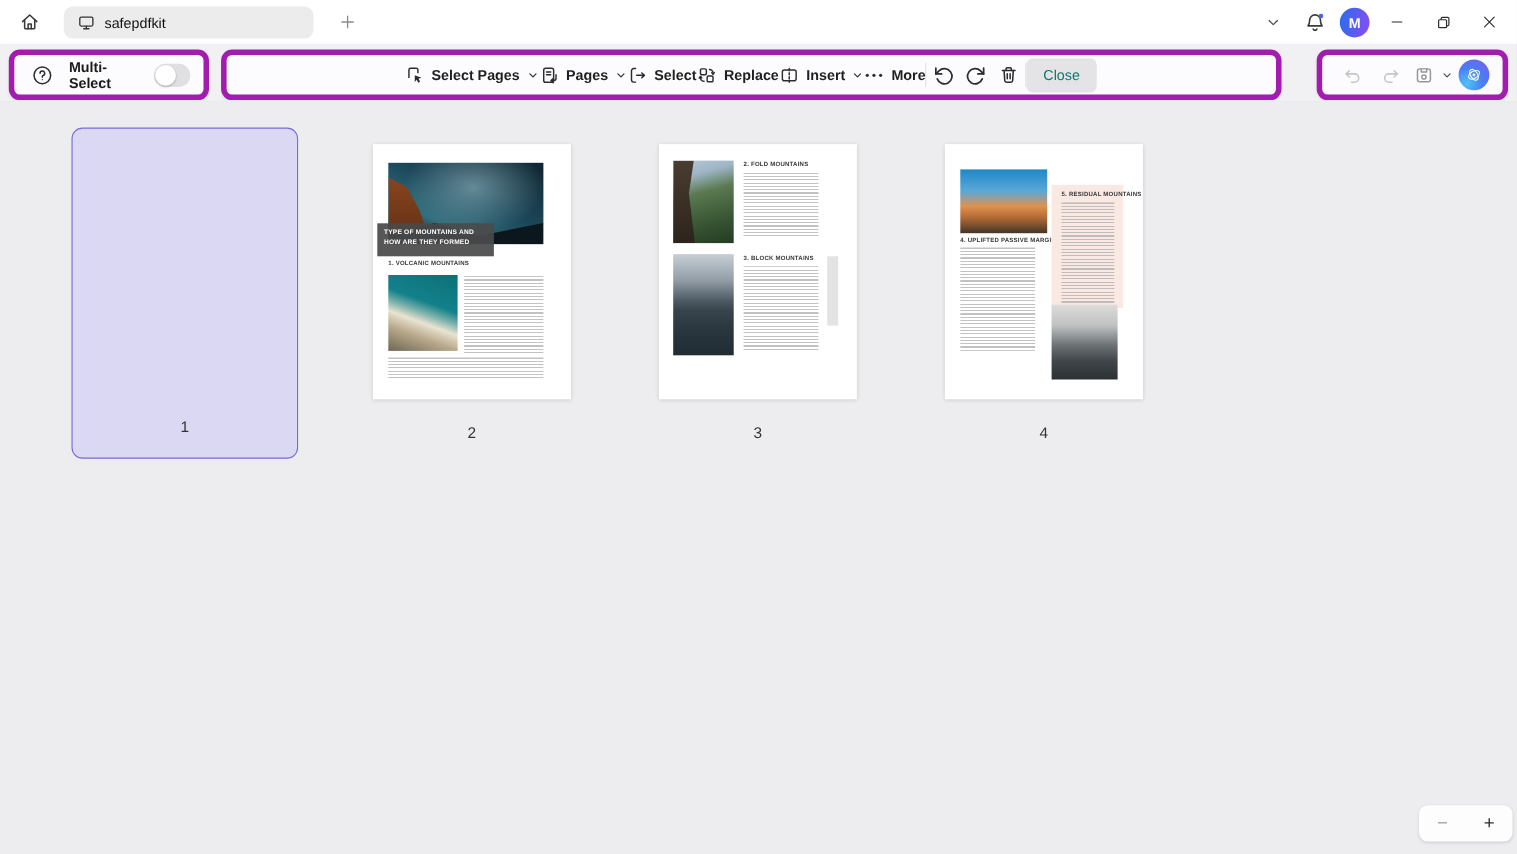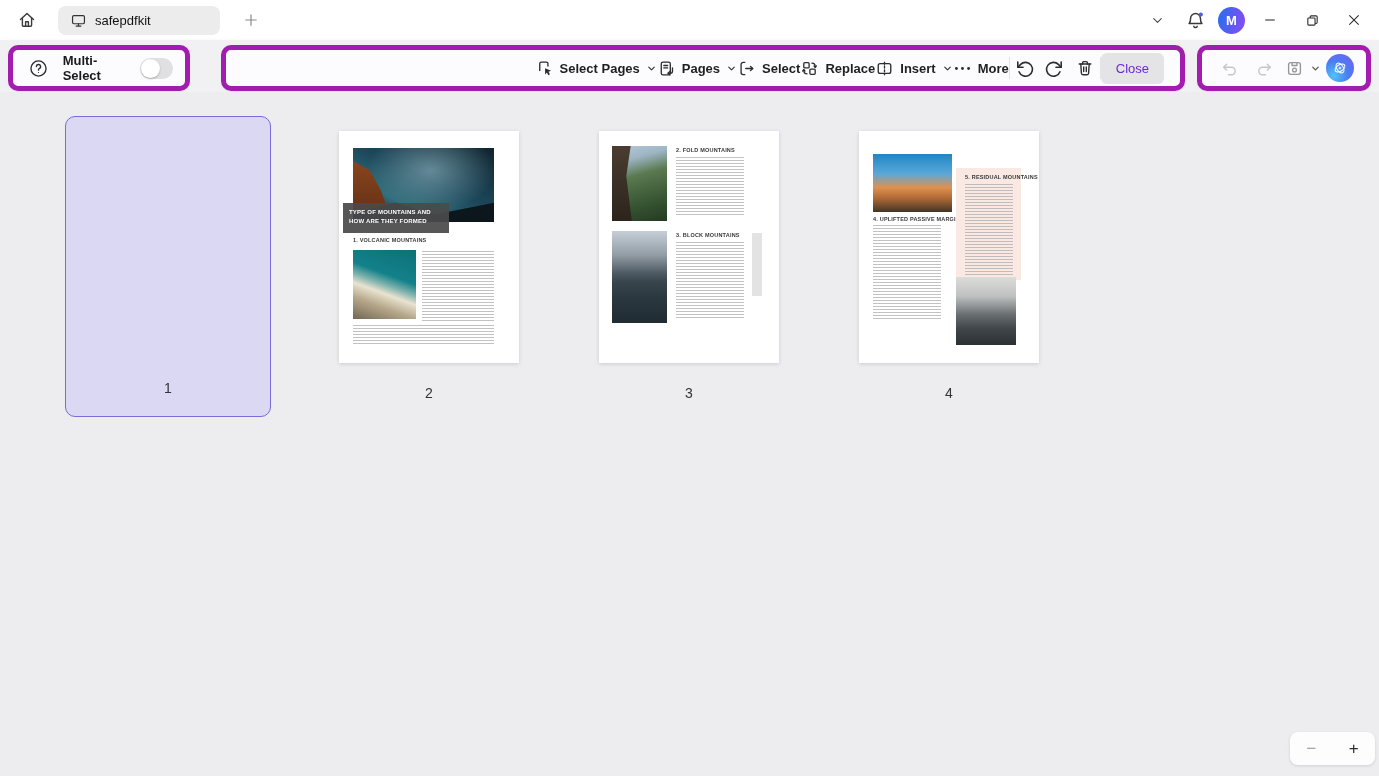--- a/index.html
+++ b/index.html
@@ -4,43 +4,43 @@
 <style>
   * { margin:0; padding:0; box-sizing:border-box; }
   html,body { width:1379px; height:776px; }
   body { font-family:"Liberation Sans", sans-serif; background:#edecee; overflow:hidden; }
   .stage { position:relative; width:1379px; height:776px; }
 
   
   .titlebar { position:absolute; top:0; left:0; width:100%; height:40px; background:#ffffff; display:flex; align-items:center; }
   .tb-left { display:flex; align-items:center; gap:16px; padding-left:12px; }
   .icon-btn { display:flex; align-items:center; justify-content:center; width:30px; height:30px; border-radius:6px; cursor:pointer; background:transparent; border:none; }
-  .tab { display:flex; align-items:center; gap:8px; background:#ececec; border-radius:8px; height:29px; width:162px; padding:12px 12px; }
+  .tab { display:flex; align-items:center; gap:8px; background:#ececec; border-radius:8px; height:29px; width:227px; padding:12px 12px; }
   .tab-title { font-size:13px; color:#111; }
   .tb-right { position:absolute; right:0; top:0; height:40px; display:flex; align-items:center; gap:8px; padding-right:8px; }
   .avatar { width:27px; height:27px; border-radius:50%; background:linear-gradient(100deg,#2f6bf0 10%,#6e55f2 70%,#8a4df0 100%); color:#fff; font-size:13px; font-weight:700; display:flex; align-items:center; justify-content:center; }
   .win-btn { width:34px; height:34px; display:flex; align-items:center; justify-content:center; border:none; background:transparent; cursor:pointer; }
 
   
   .toolbar { position:absolute; top:40px; left:0; width:100%; height:52px; background:#f1f0f2; box-shadow:0 1px 4px rgba(0,0,0,.07); }
   .tb-group { position:absolute; top:5px; height:46px; background:#fcfbfd; border:5px solid #a21caf; border-radius:10px; box-shadow:0 1px 2px rgba(0,0,0,.05); display:flex; align-items:center; }
   .group-left { left:8px; width:182px; padding:0 12px; gap:10px; }
-  .group-main { left:221px; width:964px; padding:0 16px 0 14px; justify-content:flex-end; }
+  .group-main { left:201px; width:964px; padding:0 16px 0 14px; justify-content:center; }
   .group-right { left:1197px; width:174px; padding:0 12px; justify-content:space-between; }
   .tool-btn { display:flex; align-items:center; gap:6px; background:transparent; border:none; cursor:pointer; font-family:inherit; }
   .tool-label { font-size:13px; font-weight:600; color:#1f1f1f; white-space:nowrap; }
   .multi-label { font-size:13px; font-weight:700; color:#1a1a1a; }
   .toggle { width:36px; height:21px; border-radius:11px; background:#e0dfe1; position:relative; border:none; cursor:pointer; }
   .toggle .knob { position:absolute; left:1px; top:1px; width:19px; height:19px; border-radius:50%; background:#fff; box-shadow:0 1px 2px rgba(0,0,0,.25); }
   .sep { width:1px; height:22px; background:#e3e2e4; }
   .ai-btn-wrap { position:relative; }
   .ai-btn { display:flex; align-items:center; gap:8px; background:#dcd9f5; border:none; border-radius:8px; height:36px; padding:0 13px; cursor:pointer; }
   .ai-btn .tool-label { font-weight:700; color:#19192b; }
   .ai-highlight { position:absolute; inset:-9px; border:4px solid #9e6ed9; border-radius:10px; pointer-events:none; }
-  .close-btn { background:#e4e3e5; border:none; border-radius:6px; height:31px; padding:0 15px; font-size:13px; color:#6d28d9; cursor:pointer; font-family:inherit; }
+  .close-btn { background:#e4e3e5; border:none; border-radius:6px; height:31px; padding:0 15px; font-size:13px; color:#0f766e; cursor:pointer; font-family:inherit; }
   .ai-circle { width:28px; height:28px; border-radius:50%; border:none; cursor:pointer; background:radial-gradient(circle at 28% 78%, #4fc3f7 0%, #4a7df3 48%, #7a5cf0 100%); display:flex; align-items:center; justify-content:center; }
 
   
   .canvas { position:absolute; top:92px; left:0; width:100%; height:684px; background:#edecee; }
   .sel-wrap { position:absolute; left:65px; top:24px; width:206px; height:301px; background:#dbd8f4; border:1.5px solid #7a6bd6; border-radius:10px; cursor:pointer; }
   .page { position:absolute; width:180px; height:232px; background:#fff; box-shadow:0 1px 4px rgba(0,0,0,.14); overflow:hidden; }
   .page-abs { position:absolute; }
   .pagenum { position:absolute; width:180px; text-align:center; font-size:14px; color:#333; font-weight:500; }
   .thumb { cursor:pointer; }
 

